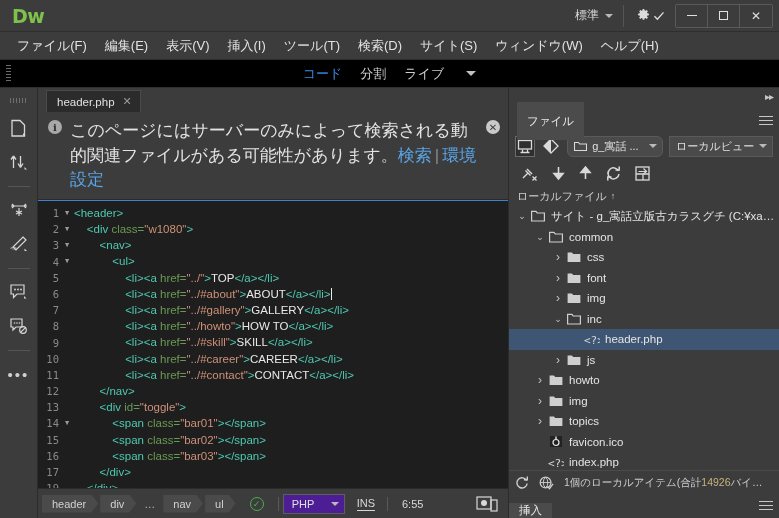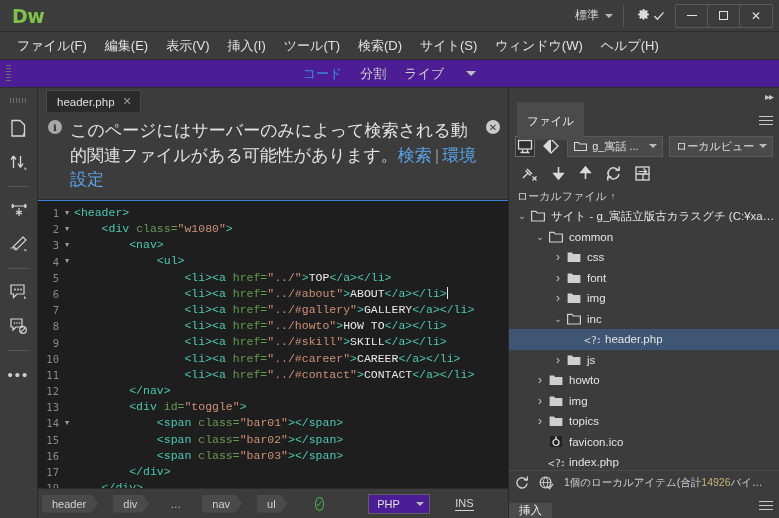--- a/index.html
+++ b/index.html
@@ -23,21 +23,21 @@
   .winbtn{width:32px;height:22px;display:flex;align-items:center;justify-content:center;color:#e0e0e0;font-size:12px;border-right:1px solid #5a5a5a;}
   .winbtn:last-child{border-right:none;}
   .sq{width:9px;height:9px;border:1px solid #e0e0e0;}
   .dash{width:10px;height:1px;background:#e0e0e0;}
 
   
   .menubar{height:28px;background:#3c3c3c;display:flex;align-items:center;flex:0 0 28px;padding-left:8px;border-bottom:1px solid #2e2e2e;}
   .menuitem{padding:0 9px;height:28px;line-height:28px;color:#e2e2e2;font-size:13px;white-space:nowrap;}
 
   
-  .viewbar{height:28px;background:#4c1d95;flex:0 0 28px;display:flex;align-items:center;justify-content:center;position:relative;border-bottom:1px solid #2e2e2e;}
+  .viewbar{height:28px;background:#000000;flex:0 0 28px;display:flex;align-items:center;justify-content:center;position:relative;border-bottom:1px solid #2e2e2e;}
   .grip{position:absolute;left:6px;top:5px;width:5px;height:18px;
     background-image:repeating-linear-gradient(to bottom,#6b6b6b 0 1px,transparent 1px 3px);}
   .viewtabs{display:flex;align-items:center;gap:18px;}
   .vtab{font-size:13px;color:#cfcfcf;}
   .vtab.active{color:#3b8eea;}
   .vcaret{width:0;height:0;border-left:5px solid transparent;border-right:5px solid transparent;border-top:5px solid #c0c0c0;margin-left:4px;}
 
   
   .body{flex:1;display:flex;min-height:0;}
 
@@ -67,30 +67,30 @@
   .info-close{width:14px;height:14px;border-radius:50%;background:#c9c9c9;color:#3c3c3c;font-size:10px;font-weight:bold;
     display:flex;align-items:center;justify-content:center;flex:0 0 14px;margin-top:1px;}
 
   .code-wrap{flex:1;display:flex;min-height:0;background:#1e1e1e;border-top:1px solid #3b82d6;position:relative;overflow:hidden;}
   .gutter{width:36px;background:#1e1e1e;flex:0 0 36px;padding-top:4px;}
   .gline{height:16.2px;display:flex;align-items:center;justify-content:flex-end;gap:4px;padding-right:3px;
          font-family:"DejaVu Sans Mono","Liberation Mono",monospace;font-size:10.5px;color:#8a8a8a;}
   .fold{width:8px;text-align:center;color:#9a9a9a;font-size:7px;line-height:1;}
   .codearea{flex:1;padding-top:4px;overflow:hidden;position:relative;}
   .cline{height:16.2px;line-height:16.2px;white-space:pre;
-        font-family:Liberation Mono, monospace;font-size:11.5px;color:#d4d4d4;}
+        font-family:Liberation Sans, sans-serif;font-size:11.5px;color:#d4d4d4;}
   .t-tag{color:#4ec9b0;}
   .t-attr{color:#6a9955;}
   .t-str{color:#ce9178;}
   .t-txt{color:#e8e8e8;}
   .caret-bar{display:inline-block;width:1px;height:12px;background:#e8e8e8;vertical-align:-2px;}
   .code-vscroll{position:absolute;right:0;top:0;width:9px;height:100%;background:#1e1e1e;}
 
   
-  .statusbar{height:30px;background:#3c3c3c;flex:0 0 30px;display:flex;align-items:center;border-top:1px solid #2b2b2b;padding-left:4px;gap:13px;}
+  .statusbar{height:30px;background:#3c3c3c;flex:0 0 30px;display:flex;align-items:center;border-top:1px solid #2b2b2b;padding-left:4px;gap:0;}
   .crumb{height:18px;display:flex;align-items:center;padding:0 12px 0 10px;background:#4a4a4a;color:#d2d2d2;font-size:11px;
     clip-path:polygon(0 0, calc(100% - 7px) 0, 100% 50%, calc(100% - 7px) 100%, 0 100%);margin-right:2px;}
   .crumb.plain{background:transparent;clip-path:none;padding:0 6px;color:#b9b9b9;}
   .st-check{width:14px;height:14px;border-radius:50%;border:1.5px solid #4caf50;color:#4caf50;font-size:9px;
     display:flex;align-items:center;justify-content:center;margin:0 10px 0 12px;}
   .st-sel{height:20px;min-width:62px;border:1px solid #5e5e5e;background:#4c1d95;display:flex;align-items:center;
     justify-content:space-between;padding:0 5px 0 8px;font-size:11px;color:#e0e0e0;gap:8px;}
   .st-ins{font-size:11px;color:#d8d8d8;border-bottom:1px solid #d8d8d8;margin:0 8px 0 12px;padding-bottom:1px;}
   .st-divider{width:1px;height:14px;background:#5a5a5a;margin:0 4px;}
   .st-pos{font-size:11px;color:#d8d8d8;margin-left:10px;}
@@ -102,21 +102,21 @@
   .rp-tab{background:#4b4b4b;color:#eaeaea;font-size:11.5px;display:flex;align-items:center;padding:0 10px;}
   .rp-expand{position:absolute;right:6px;top:3px;color:#c8c8c8;font-size:10px;letter-spacing:-1px;}
   .rp-menu{position:absolute;right:6px;top:28px;width:14px;height:10px;
     background-image:repeating-linear-gradient(to bottom,#c8c8c8 0 1.5px,transparent 1.5px 4px);}
   .rp-header{height:22px;display:flex;align-items:center;background:#3c3c3c;flex:0 0 22px;padding-left:8px;position:relative;}
   .rp-toolbar1{height:28px;display:flex;align-items:center;gap:6px;padding:0 6px;flex:0 0 28px;}
   .ic-btn{width:22px;height:21px;display:flex;align-items:center;justify-content:center;color:#dadada;}
   .ic-btn.sel{background:#2f2f2f;border:1px solid #6a6a6a;}
   .combo{height:21px;background:#4a4a4a;border:1px solid #5a5a5a;display:flex;align-items:center;gap:5px;padding:0 5px 0 6px;
     font-size:11px;color:#e0e0e0;}
-  .combo.site{width:104px;}
+  .combo.site{width:104px;border-radius:6px;}
   .combo.view{width:104px;}
   .combo .cb-txt{flex:1;overflow:hidden;white-space:nowrap;}
   .rp-toolbar2{height:26px;display:flex;align-items:center;gap:14px;padding:0 12px;flex:0 0 26px;}
   .rp-colhead{height:20px;display:flex;align-items:center;gap:4px;padding-left:8px;font-size:11px;color:#cfcfcf;flex:0 0 20px;}
   .tree{flex:1;overflow:hidden;background:#3c3c3c;
     background-image:radial-gradient(#464646 0.6px, transparent 0.6px);background-size:4px 4px;}
   .trow{height:20.5px;display:flex;align-items:center;font-size:11.5px;color:#e4e4e4;white-space:nowrap;padding-right:4px;}
   .trow.sel{background:#3e5674;}
   .tw{width:14px;display:flex;align-items:center;justify-content:center;color:#c2c2c2;font-size:9px;flex:0 0 14px;}
   .ticon{width:18px;display:flex;align-items:center;justify-content:center;flex:0 0 18px;margin-right:4px;}

